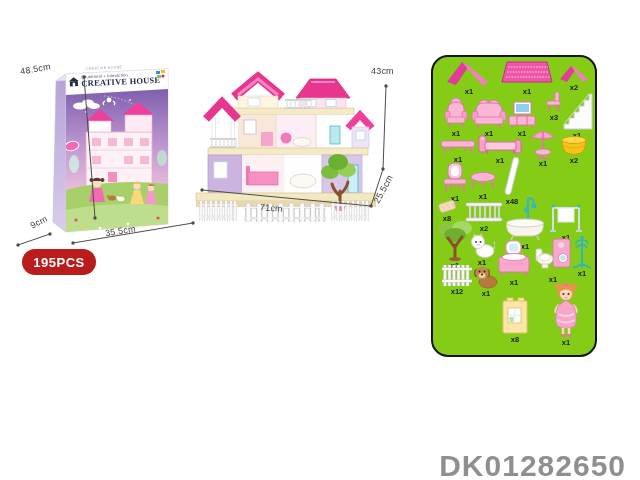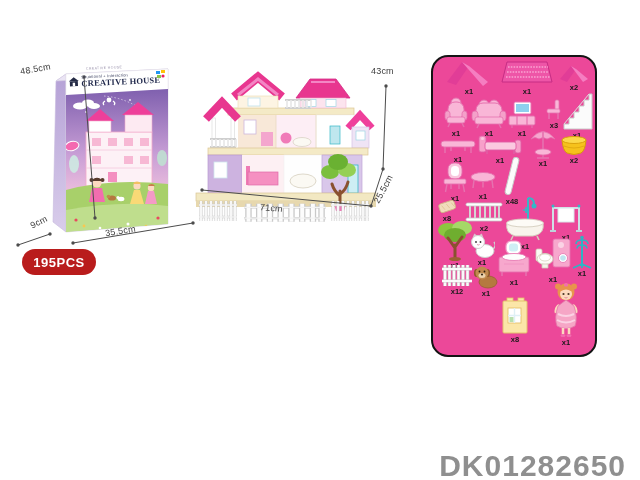--- a/index.html
+++ b/index.html
@@ -10,21 +10,21 @@
   .lbl-box-h{left:20px;top:64px;transform:rotate(-10deg);}
   .lbl-box-d{left:30px;top:217px;transform:rotate(-27deg);}
   .lbl-box-w{left:105px;top:226px;transform:rotate(-9deg);}
   .lbl-house-h{left:371px;top:66px;}
   .lbl-house-d{left:368px;top:184px;transform:rotate(-62deg);}
   .lbl-house-w{left:260px;top:203px;transform:rotate(5deg);}
   .badge{position:absolute;left:22px;top:249px;width:74px;height:26px;background:#b91c1c;
          border-radius:14px;color:#fff;font-weight:bold;font-size:13px;display:flex;
          align-items:center;justify-content:center;letter-spacing:.5px;}
   .code{position:absolute;right:14px;top:433px;font-size:30px;font-weight:bold;color:#8f8f8f;letter-spacing:1px;margin-top:16px;}
-  .panel{position:absolute;left:431px;top:55px;width:166px;height:302px;background:#ec4899;
+  .panel{position:absolute;left:431px;top:55px;width:166px;height:302px;background:#84cc16;
          border:2.5px solid #141414;border-radius:17px;box-sizing:border-box;}
   .part{position:absolute;display:flex;flex-direction:column;align-items:center;}
   .part .qty{font-size:7.5px;font-weight:bold;color:#1a1a1a;margin-top:1px;line-height:1;}
   .box-toptext{position:absolute;left:86px;top:66px;font-size:3.5px;color:#9b93ad;
                transform:rotate(-2.5deg);letter-spacing:.4px;}
   .box-header{position:absolute;left:68px;top:75px;width:98px;transform:rotate(-2.6deg);
               transform-origin:0 0;display:flex;align-items:center;gap:2px;}
   .box-titles{display:flex;flex-direction:column;}
   .box-sub{font-size:4px;color:#3c4160;letter-spacing:.2px;line-height:1.3;}
   .box-title{font-family:"Liberation Serif",serif;font-weight:bold;font-size:8.5px;color:#222a4d;
@@ -279,21 +279,21 @@
     <div class="part" style="left:74px;top:44px">
       <svg width="30" height="28" viewBox="0 0 30 28">
         <rect x="7" y="1" width="17" height="12" rx="1.5" fill="#fff" stroke="#e671af"></rect>
         <rect x="9" y="3" width="13" height="8" fill="#8ed0ee"></rect>
         <rect x="2" y="15" width="26" height="9" rx="1.5" fill="#f9b6d7" stroke="#e671af"></rect>
         <path d="M5 24 v3 M25 24 v3 M10 15 v9 M20 15 v9" stroke="#e671af" stroke-width="1.2"></path>
       </svg>
       <div class="qty">x1</div>
     </div>
 
-    <div class="part" style="left:110px;top:42px">
+    <div class="part" style="left:110px;top:34px">
       <svg width="22" height="22" viewBox="0 0 22 22">
         <rect x="12" y="1" width="4" height="13" rx="1.5" fill="#f9b6d7" stroke="#e671af" stroke-width="0.8"></rect>
         <rect x="4" y="10" width="13" height="4" rx="1.5" fill="#f9b6d7" stroke="#e671af" stroke-width="0.8"></rect>
         <path d="M6 14 v6 M15 14 v6" stroke="#e671af" stroke-width="1.6"></path>
       </svg>
       <div class="qty">x3</div>
     </div>
 
     <div class="part" style="left:128px;top:34px">
       <svg width="32" height="40" viewBox="0 0 32 40">

